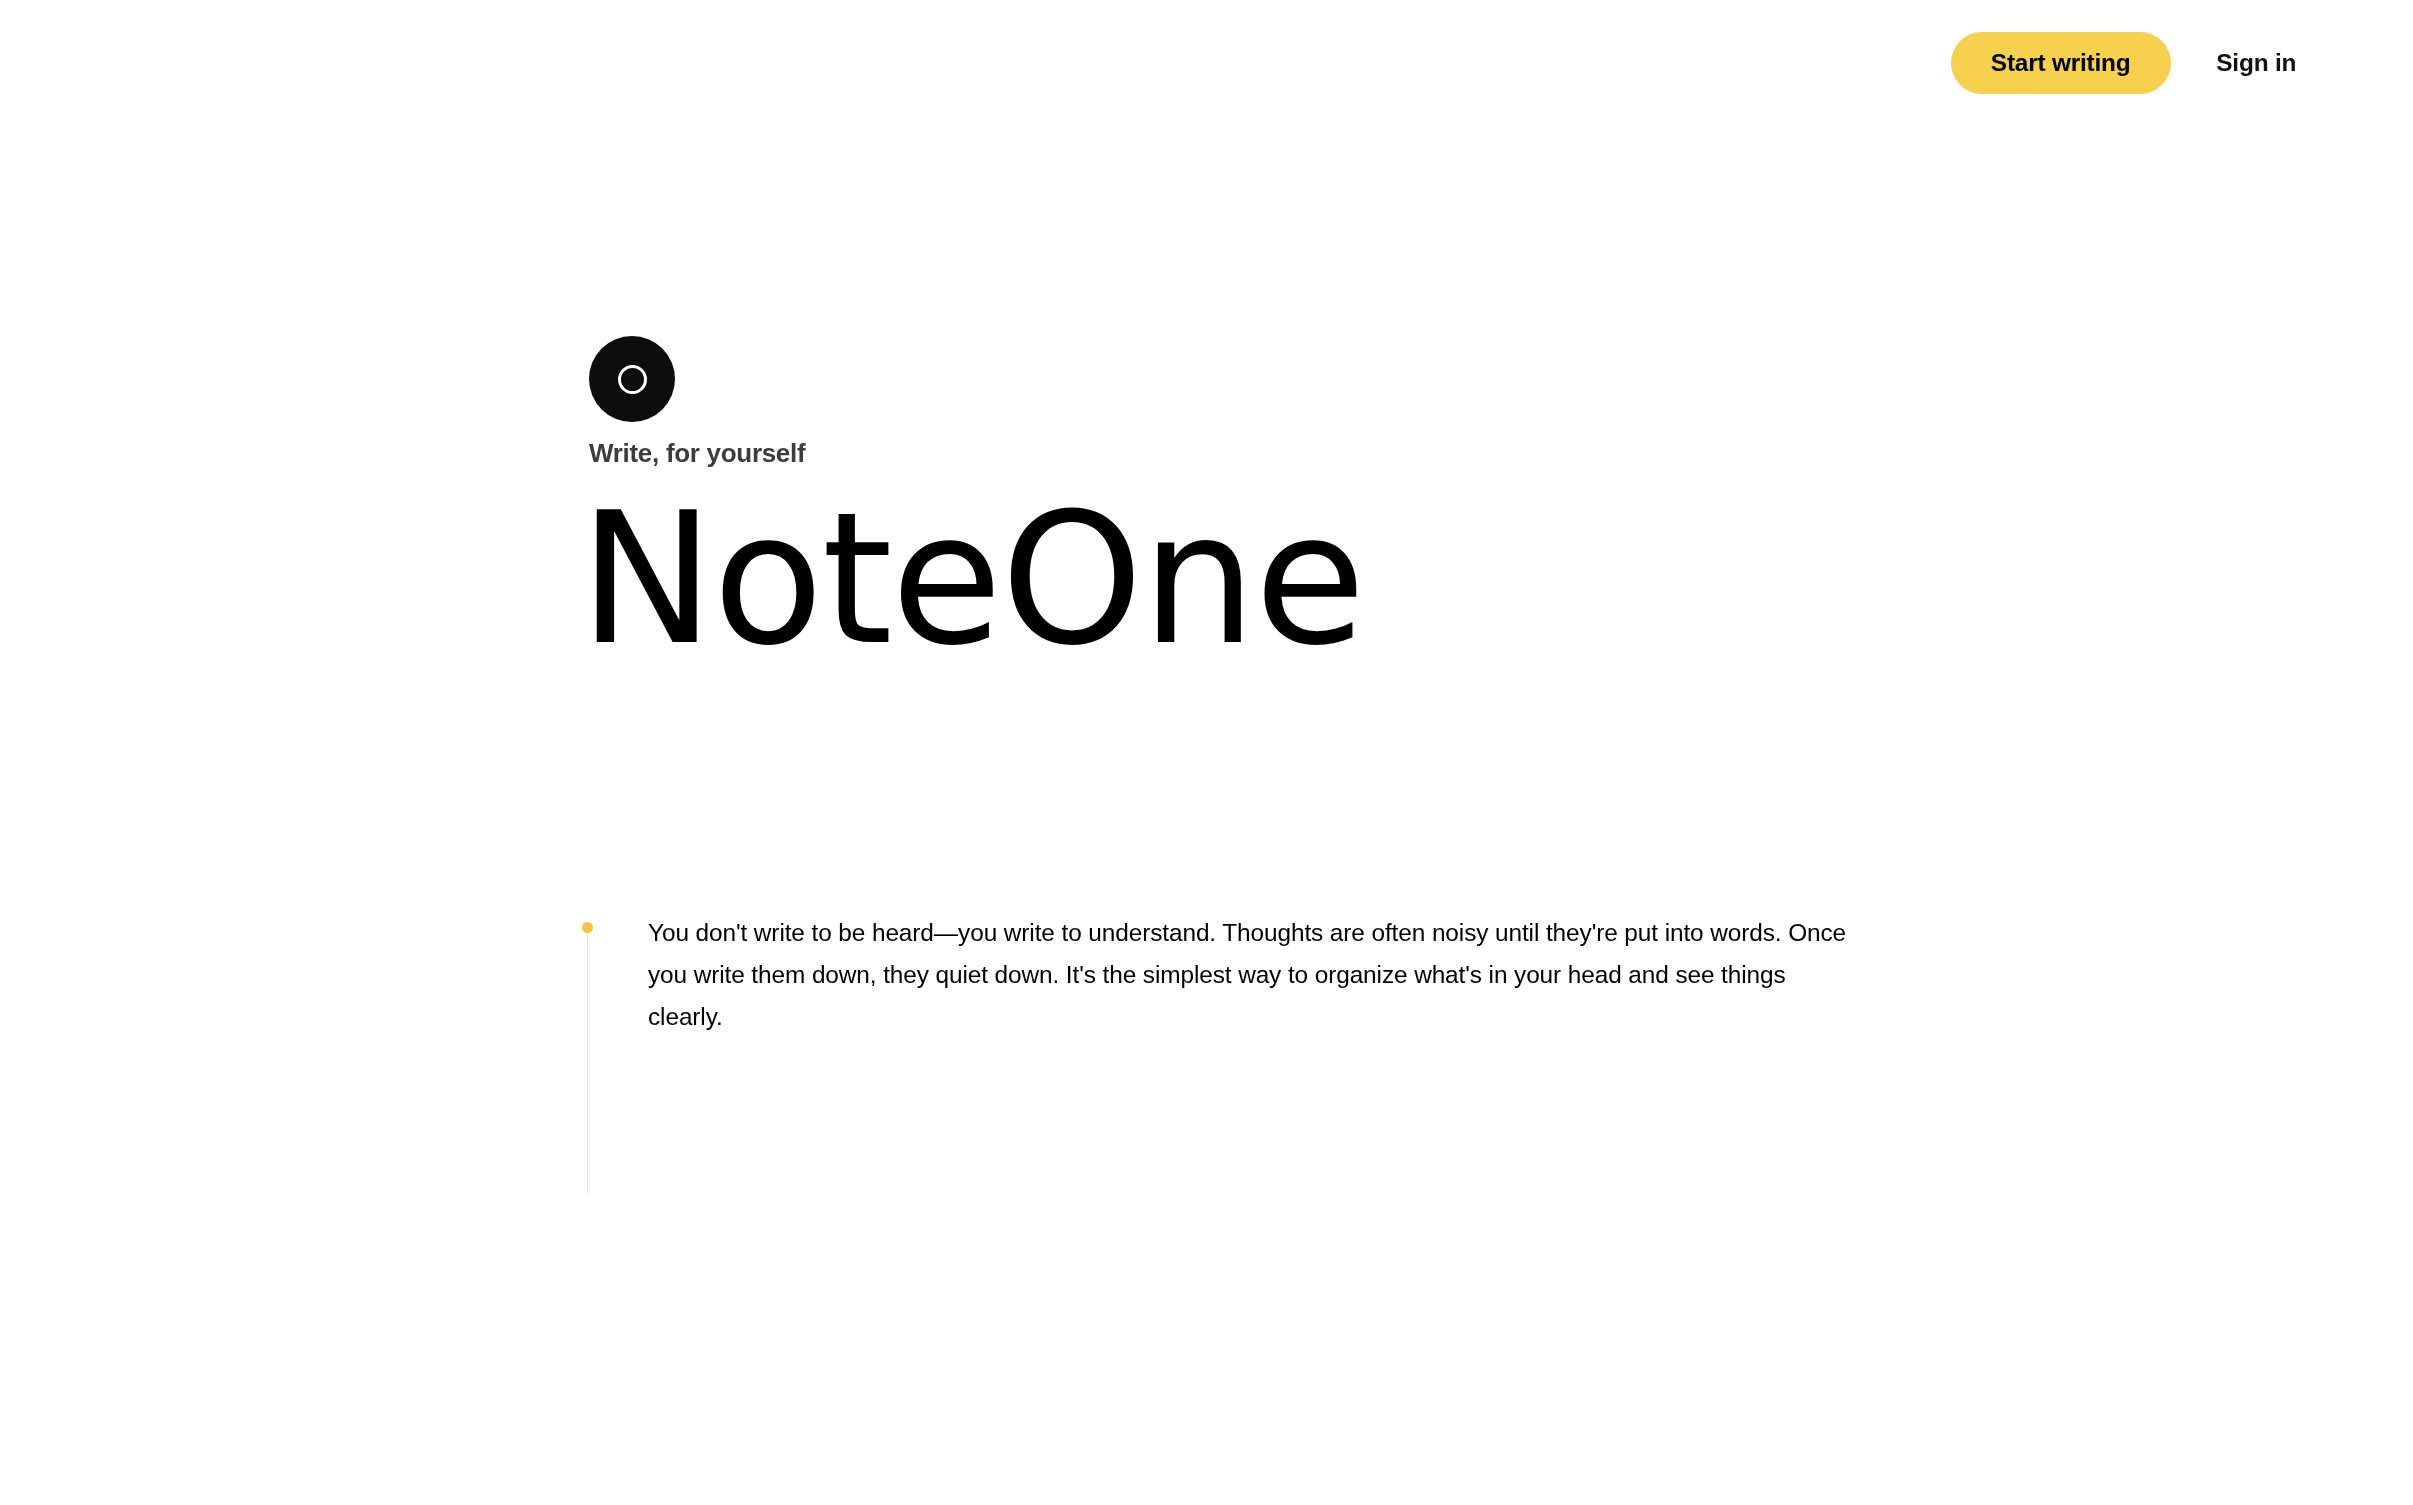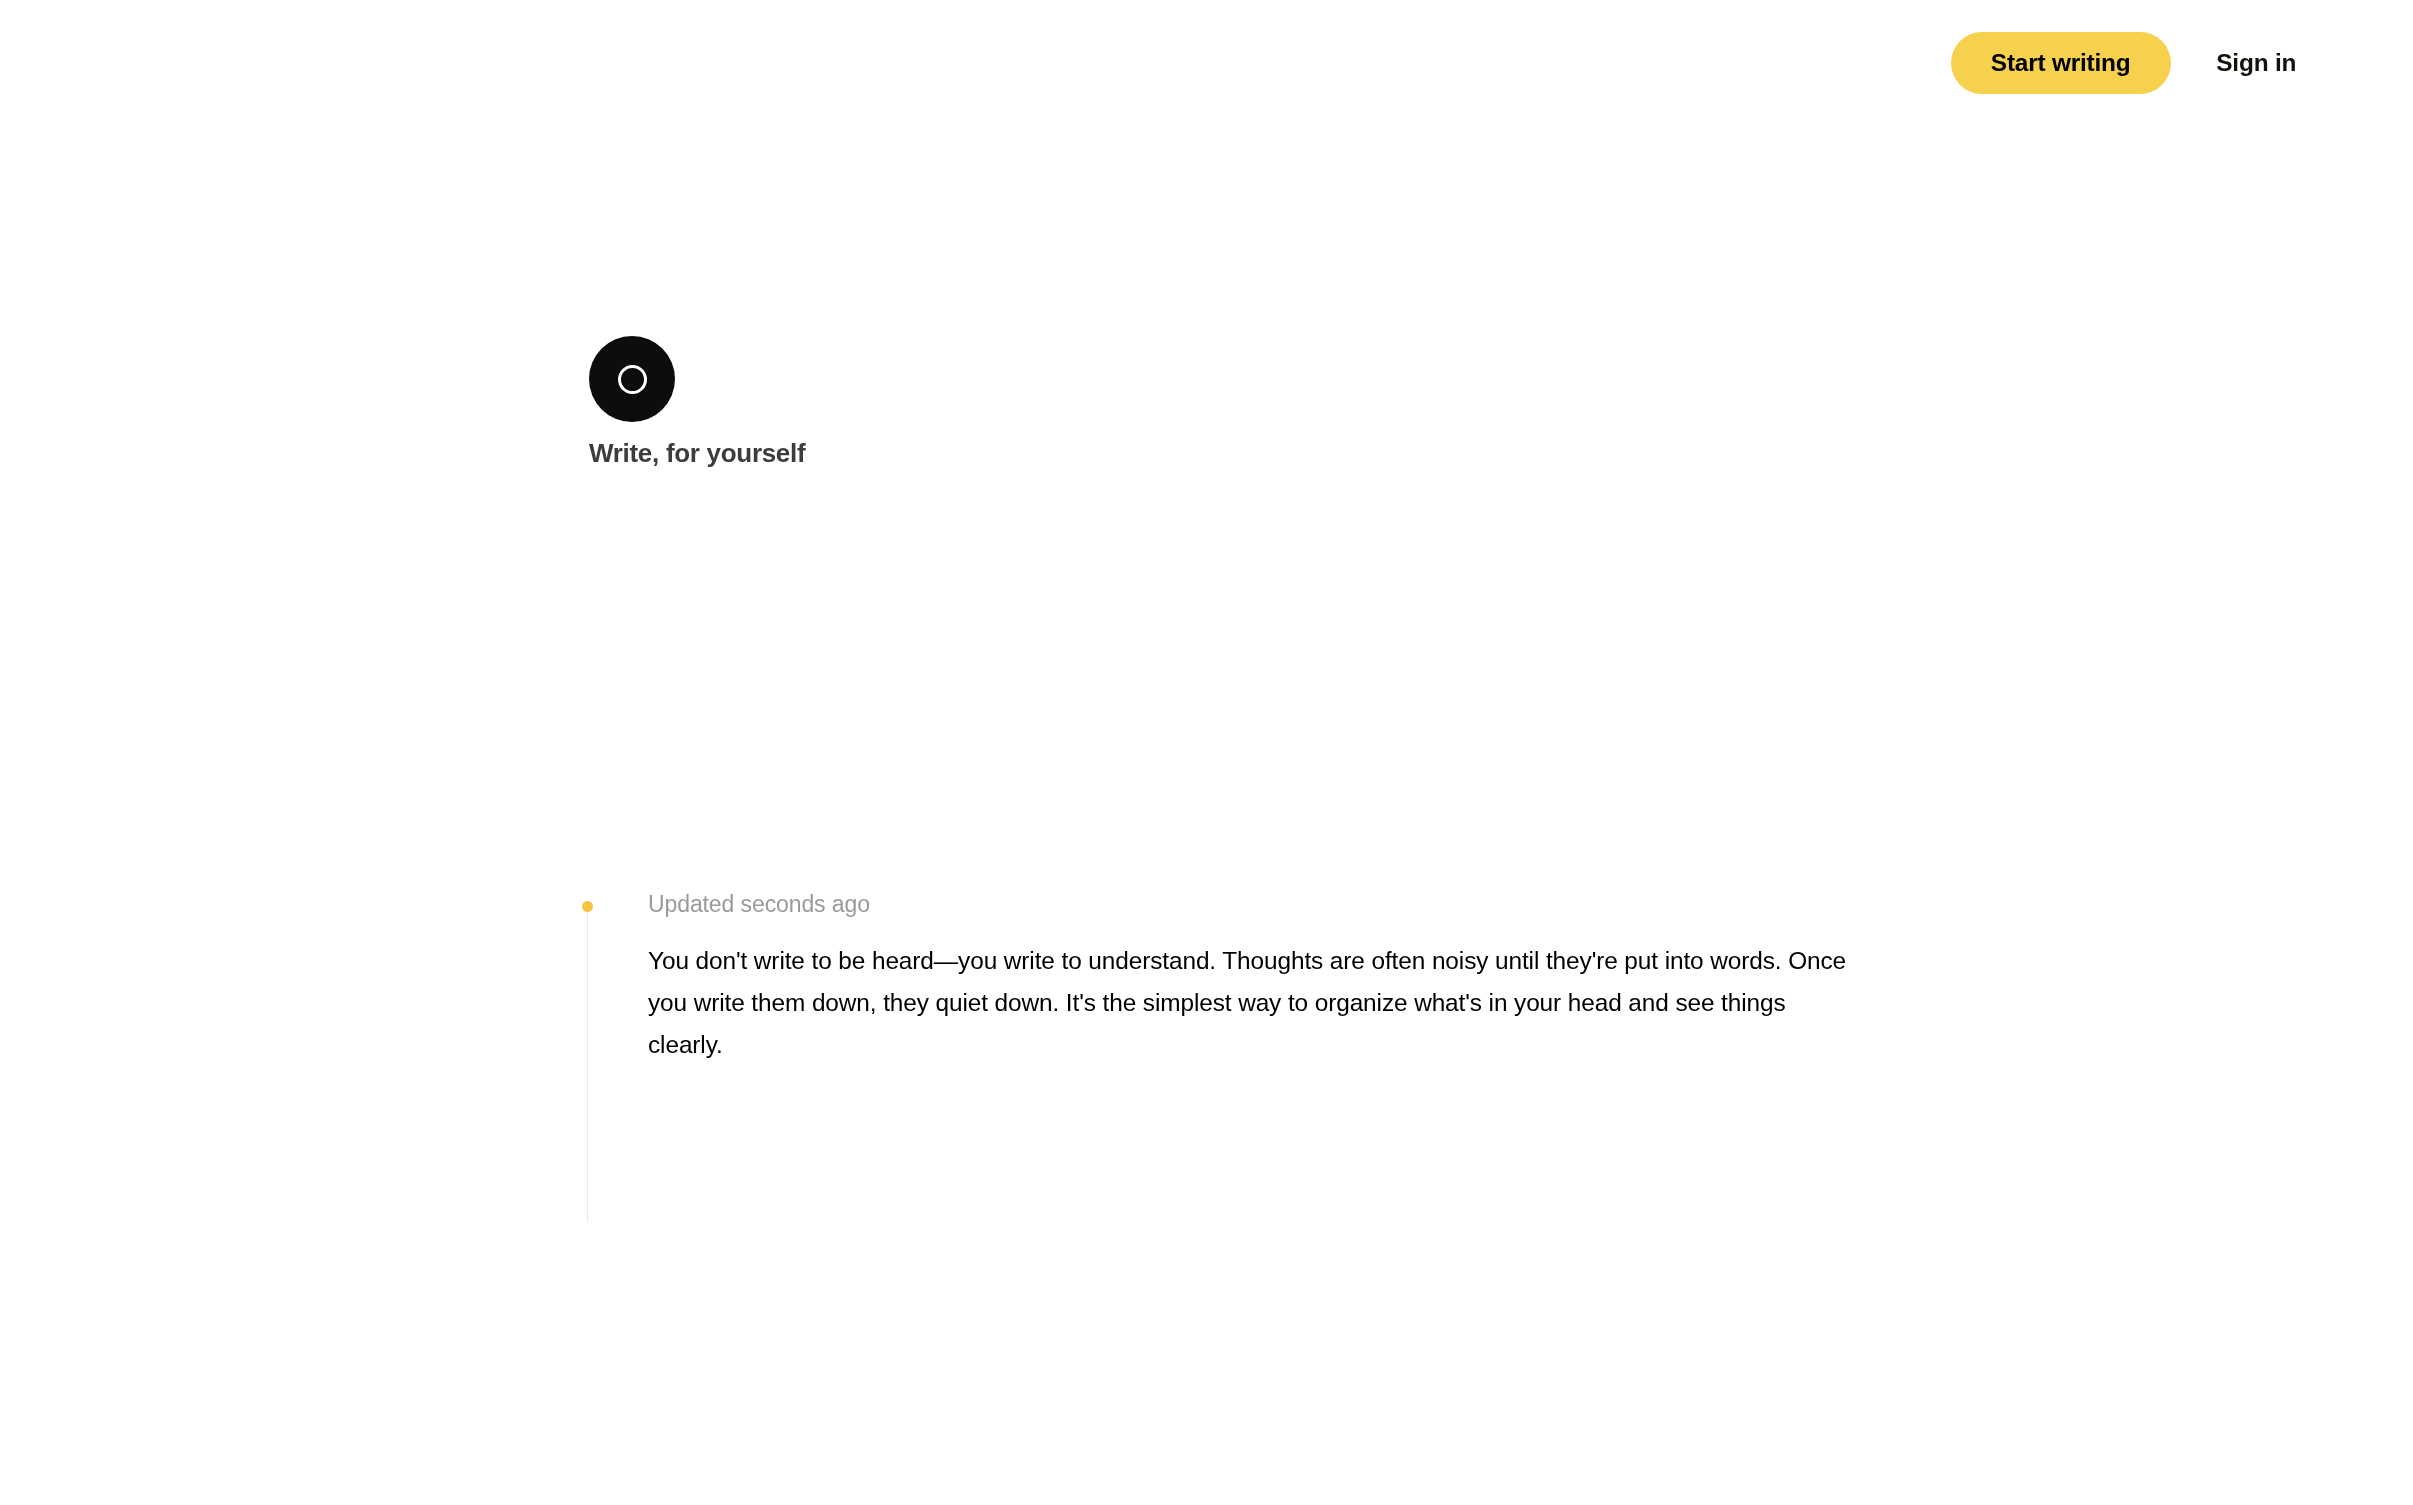--- a/index.html
+++ b/index.html
@@ -149,28 +149,28 @@
 <div class="topnav">
   <button class="btn-primary">Start writing</button>
   <button class="btn-text">Sign in</button>
 </div>
 
 <div class="hero">
   <div class="logo-mark">
     <div class="ring"></div>
   </div>
   <div class="tagline">Write, for yourself</div>
+  <div class="wordmark">NoteOne</div>
 </div>
 
 <div class="feed">
 
   <div class="note">
     <div class="rail"></div>
     <div class="dot"></div>
-    <div class="note-time">Updated seconds ago</div>
     <div class="note-body">You don't write to be heard—you write to understand. Thoughts are often noisy until they're put into words. Once you write them down, they quiet down. It's the simplest way to organize what's in your head and see things clearly.</div>
     <div class="note-spacer"></div>
   </div>
 
   <div class="note-gap"></div>
 
 
 </div>
 
 

